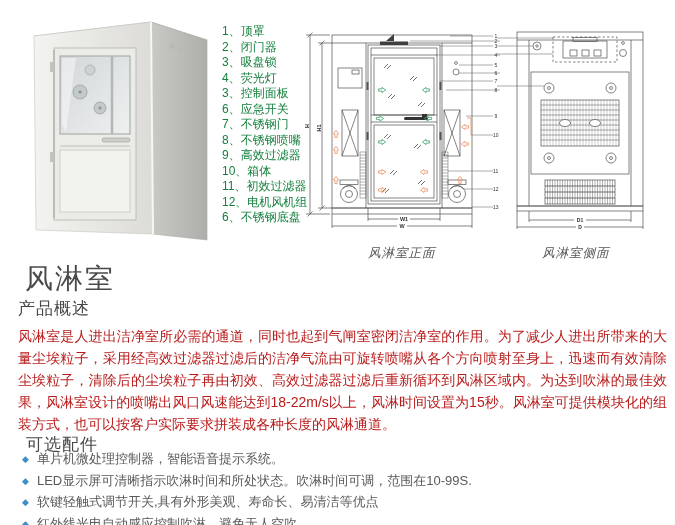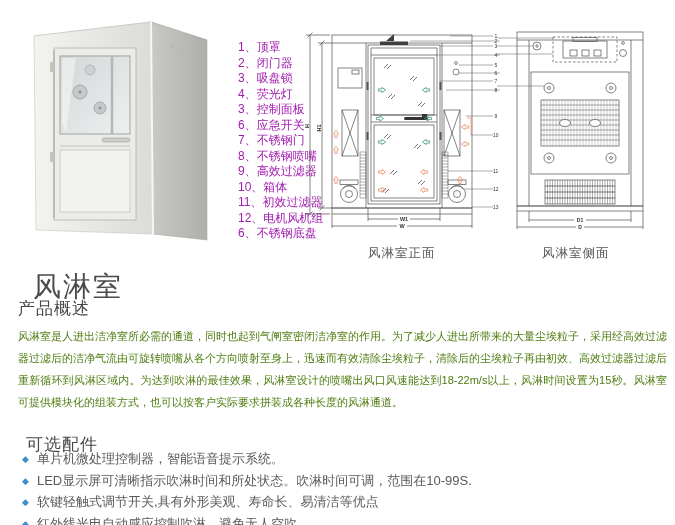--- a/index.html
+++ b/index.html
@@ -3,28 +3,28 @@
 <meta charset="utf-8">
 <style>
   html,body{margin:0;padding:0;}
   body{
     width:675px;height:525px;background:#ffffff;position:relative;overflow:hidden;
     font-family:"Liberation Sans","DejaVu Sans",sans-serif;
     -webkit-font-smoothing:antialiased;
   }
   .abs{position:absolute;}
   
-  .parts{left:222px;top:24px;width:110px;list-style:none;margin:16px;padding:0;
-         font-size:12px;line-height:15.5px;color:#a21caf;}
+  .parts{left:222px;top:24px;width:110px;list-style:none;margin:0;padding:0;
+         font-size:12px;line-height:15.5px;color:#15803d;}
   
-  .cap{font-size:12.5px;color:#555;letter-spacing:1px;}
+  .cap{font-size:12.5px;color:#555;letter-spacing:1px;font-style:italic;}
   
   .title{left:17px;top:252px;font-size:28px;color:#4a4a4a;letter-spacing:2px;}
   .sect{font-size:17px;color:#474747;letter-spacing:1px;}
-  .para{left:18px;top:325px;width:649px;font-size:11px;line-height:22px;color:#4d7c0f;
+  .para{left:18px;top:325px;width:649px;font-size:14px;line-height:22px;color:#b91c1c;
         text-align:justify;text-justify:inter-ideograph;}
   .bullets{left:22px;top:449px;width:630px;list-style:none;margin:0;padding:0;}
   .bullets li{display:flex;align-items:baseline;font-size:13px;line-height:19.5px;color:#595959;}
   .diamond{font-size:9px;margin-right:8px;position:relative;top:-1px;}
   svg text{stroke:none;}
 </style>
 </head>
 <body>
 
 <svg class="abs" style="left:4px;top:2px;" width="210" height="250" viewBox="0 0 210 250">
@@ -305,21 +305,21 @@
     <rect x="77" y="193.5" width="12" height="5" fill="#fff"></rect>
     <text x="83" y="198" text-anchor="middle">D1</text>
     <rect x="79" y="200.7" width="8" height="5" fill="#fff"></rect>
     <text x="83" y="205.3" text-anchor="middle">D</text>
   </g>
 </svg>
 
 <div class="abs cap" style="left:368px;top:245px;">风淋室正面</div>
 <div class="abs cap" style="left:542px;top:245px;">风淋室侧面</div>
 
-<h1 class="abs title" style="margin:16px;font-weight:normal;">风淋室</h1>
+<h1 class="abs title" style="margin:8px;font-weight:normal;">风淋室</h1>
 
 <h2 class="abs sect" style="left:18px;top:297px;margin:0;font-weight:normal;text-align:center;">产品概述</h2>
 
 <p class="abs para" style="margin:0;">风淋室是人进出洁净室所必需的通道，同时也起到气闸室密闭洁净室的作用。为了减少人进出所带来的大量尘埃粒子，采用经高效过滤器过滤后的洁净气流由可旋转喷嘴从各个方向喷射至身上，迅速而有效清除尘埃粒子，清除后的尘埃粒子再由初效、高效过滤器过滤后重新循环到风淋区域内。为达到吹淋的最佳效果，风淋室设计的喷嘴出风口风速能达到18-22m/s以上，风淋时间设置为15秒。风淋室可提供模块化的组装方式，也可以按客户实际要求拼装成各种长度的风淋通道。</p>
 
 <h2 class="abs sect" style="left:18px;top:425px;margin:8px;font-weight:normal;">可选配件</h2>
 
 <ul class="abs bullets">
   <li>
     <span class="diamond" style="color:#3d8ec9;">◆</span>

